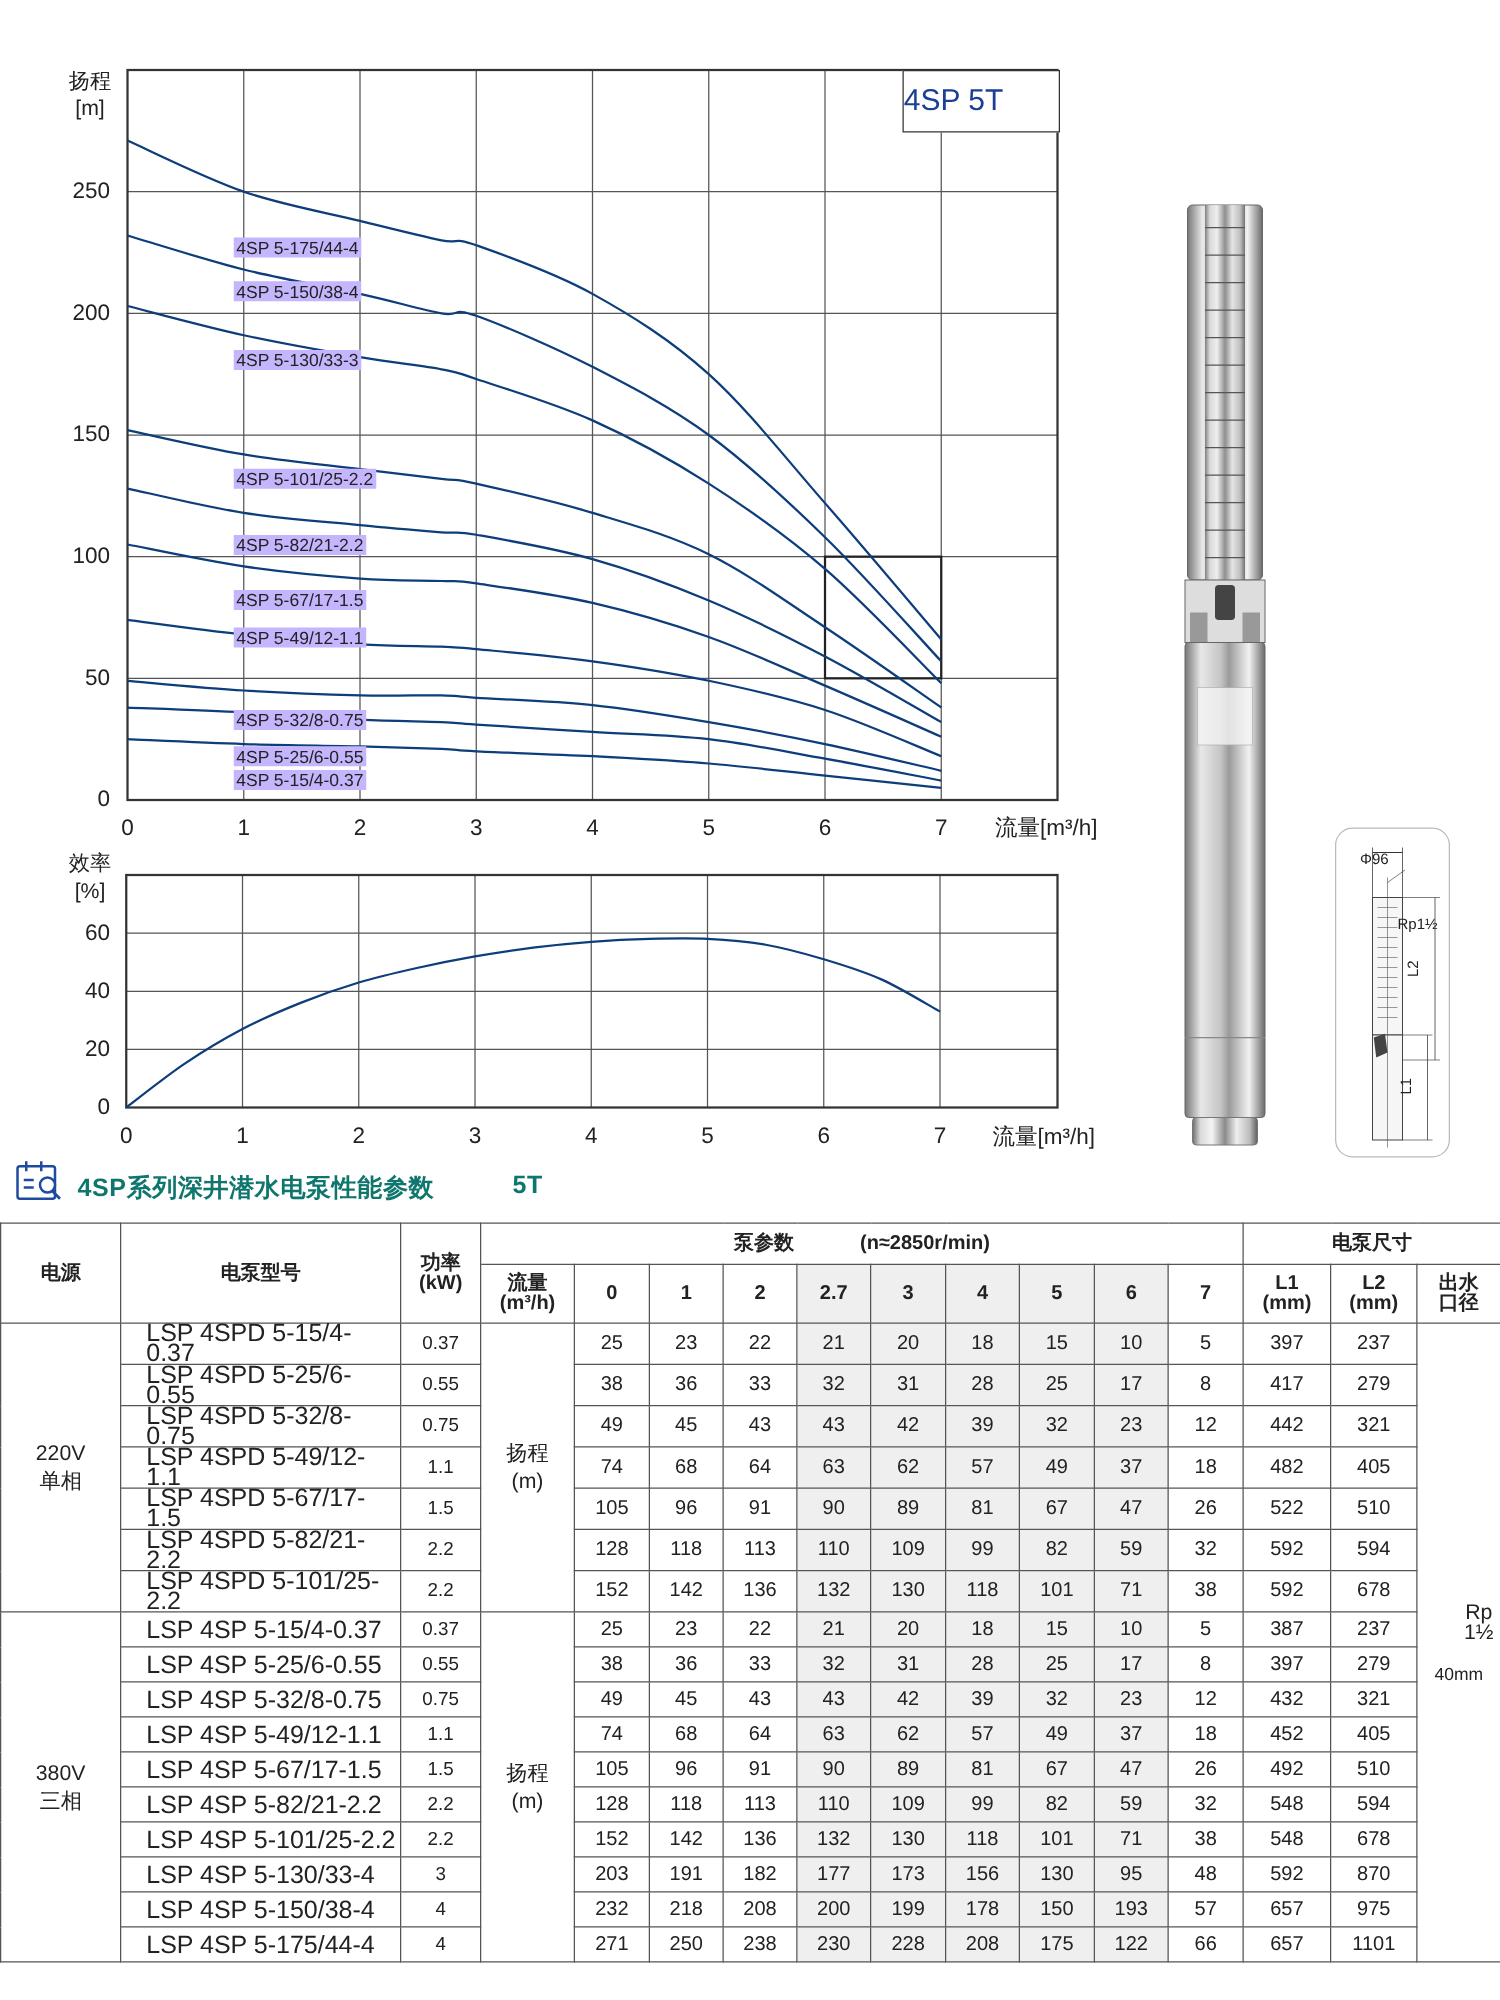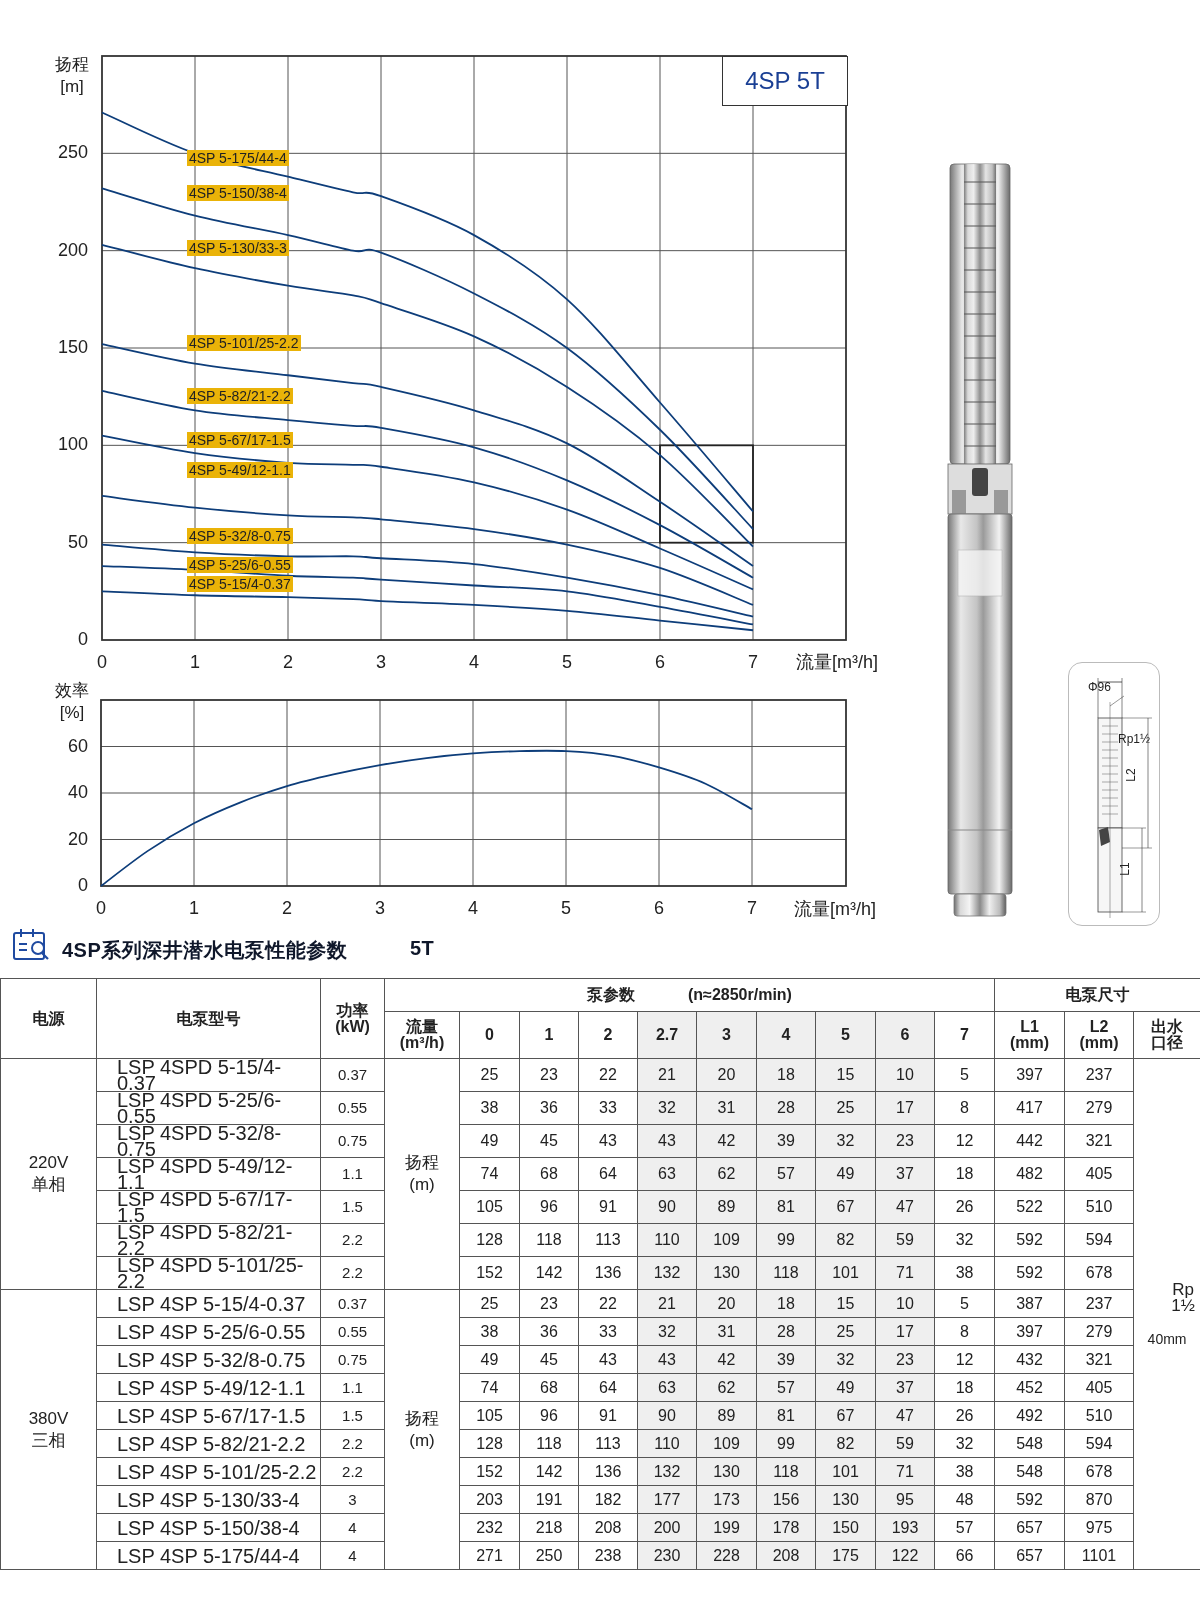--- a/index.html
+++ b/index.html
@@ -1,23 +1,23 @@
 <!DOCTYPE html>
 <html><head>
 <meta charset="utf-8">
 <style>
   html,body{margin:0;padding:0;background:#fff;}
   body{width:1200px;height:1600px;position:relative;overflow:hidden;font-family:"Liberation Sans","DejaVu Sans",sans-serif;color:#222;}
   .abs{position:absolute;}
   .ylab{font-size:18px;color:#222;text-align:right;width:40px;}
   .xlab{font-size:18px;color:#222;width:30px;text-align:center;}
   .axis-title{font-size:17px;line-height:22px;color:#222;text-align:center;}
-  .curve-label{font-size:14px;color:#222;background:#eab308;padding:0 2px;white-space:nowrap;}
-  .model-box{border:1.5px solid #333;background:#fff;color:#1a3f94;font-size:24px;text-align:center;}
-  .section-title{font-size:20px;font-weight:bold;color:#0f172a;letter-spacing:0.5px;}
+  .curve-label{font-size:14px;color:#222;background:#c4b5fd;padding:0 2px;white-space:nowrap;margin-top:40px;}
+  .model-box{border:1.5px solid #333;background:#fff;color:#1a3f94;font-size:24px;text-align:left;}
+  .section-title{font-size:20px;font-weight:bold;color:#0f766e;letter-spacing:0.5px;}
   table.spec{position:absolute;left:0;top:978px;width:1200px;border-collapse:collapse;table-layout:fixed;font-size:15px;}
   table.spec td, table.spec th{border:1.5px solid #555;text-align:center;padding:0;height:27px;line-height:16px;}
   table.spec th{font-weight:bold;font-size:16px;color:#222;}
   table.spec td.num{font-family:"Liberation Sans Narrow","Liberation Sans",sans-serif;font-size:16px;}
   table.spec td.model{text-align:left;padding-left:20px;font-size:20px;}
   table.spec .shade{background:#efefef;}
   .dims-box{border:1.5px solid #bbb;border-radius:14px;background:#fff;}
 </style>
 </head>
 <body>

